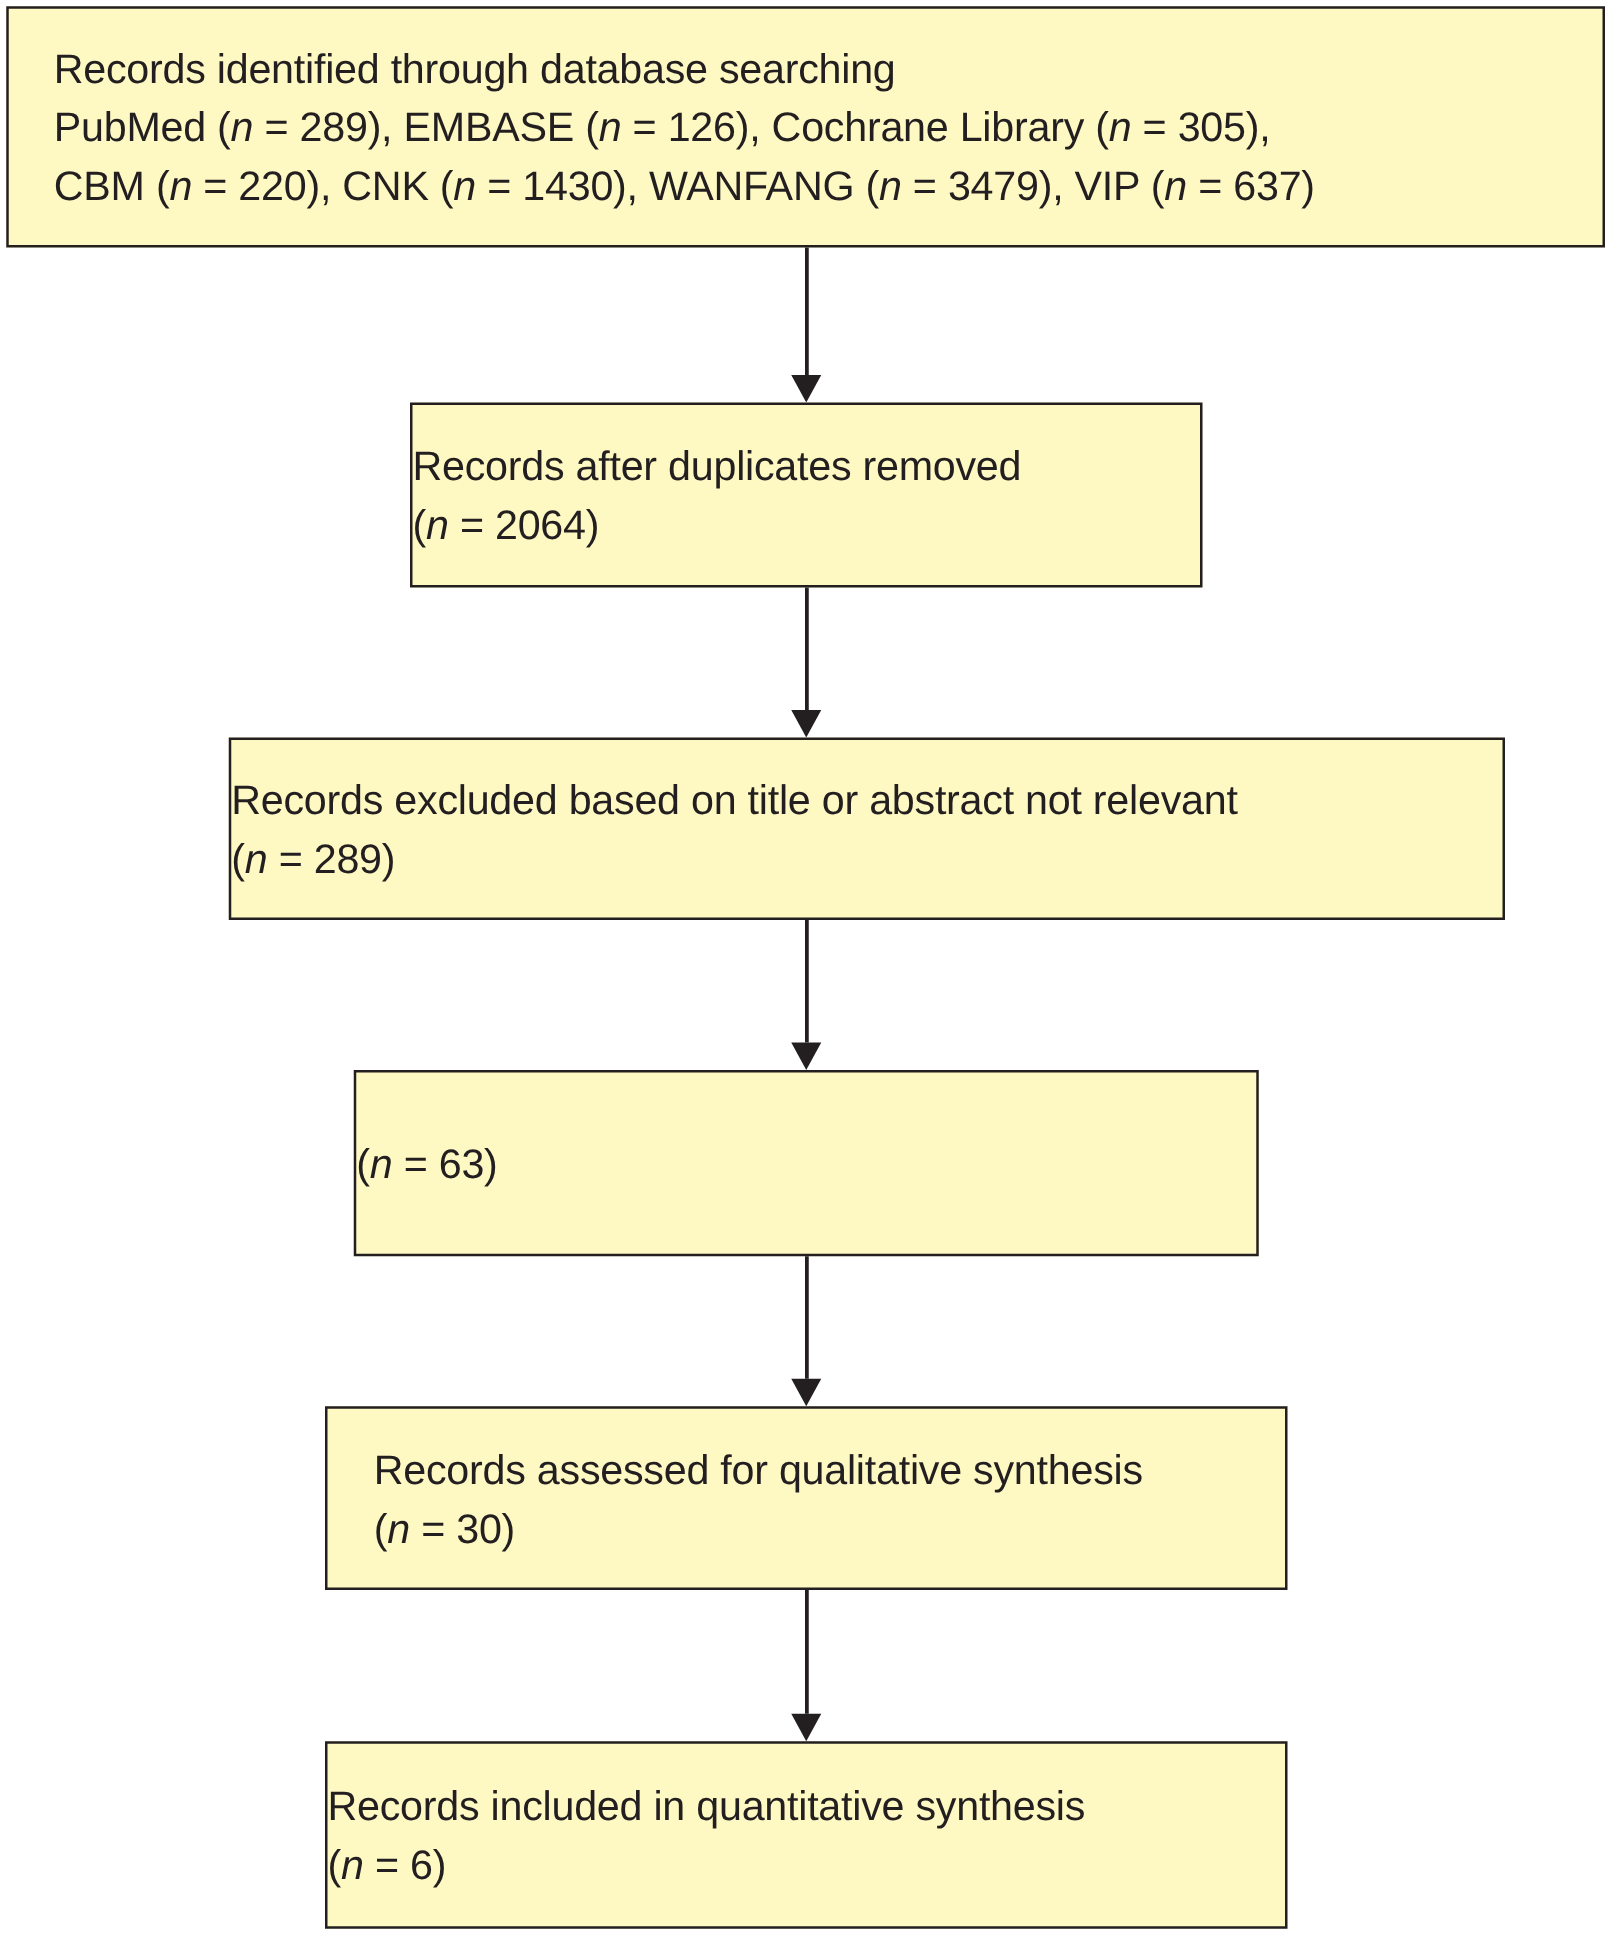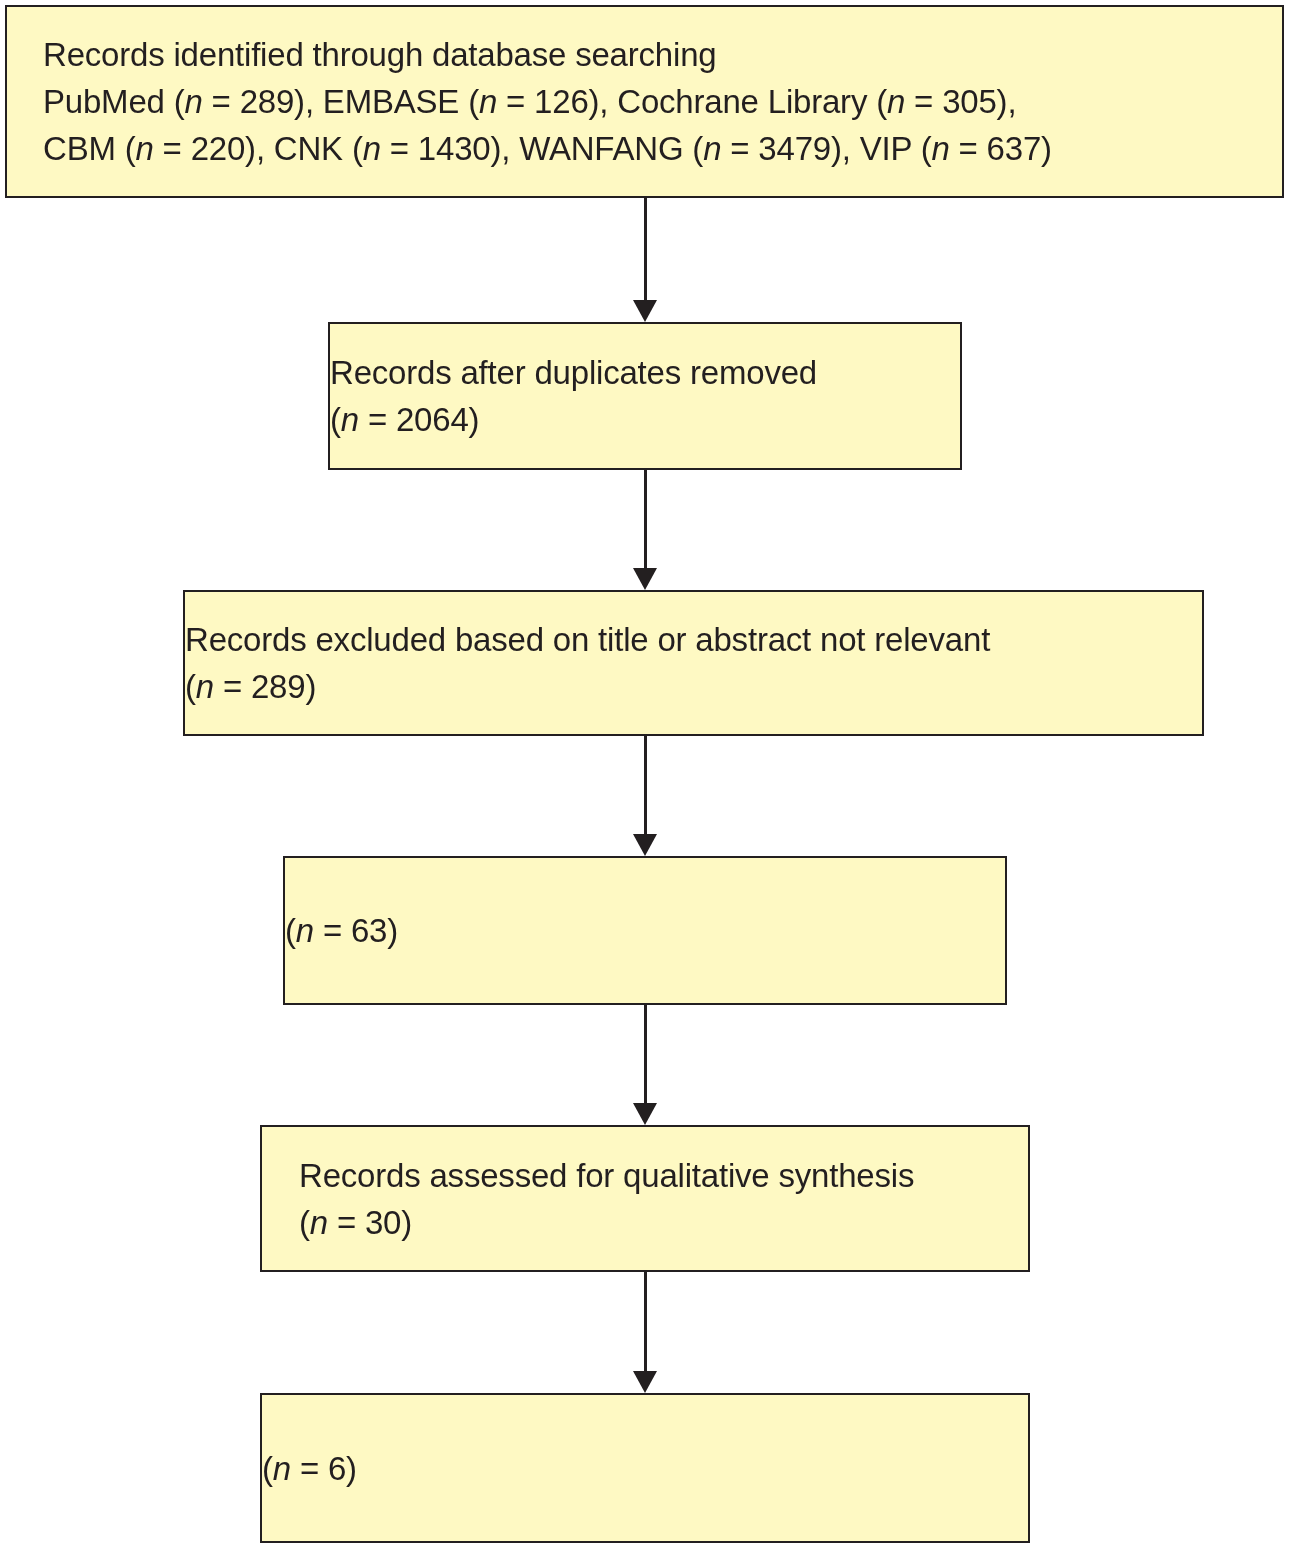--- a/index.html
+++ b/index.html
@@ -114,16 +114,17 @@
     <div class="node-line"><span>Records assessed for qualitative synthesis</span></div>
     <div class="node-line"><span>(</span><span class="ital">n</span><span> = 30)</span></div>
   </div>
 
   <div class="connector" style="left:625px; top:1272px; height:121px;">
     <div class="stem" style="height:99px;"></div>
     <div class="head" style="top:99px;"></div>
   </div>
 
   <div class="node align-center" style="left:260px; top:1393px; width:770px; height:150px;">
+    <div class="node-line"><span>Records included in quantitative synthesis</span></div>
     <div class="node-line"><span>(</span><span class="ital">n</span><span> = 6)</span></div>
   </div>
 
 </div>
 
 </body></html>

